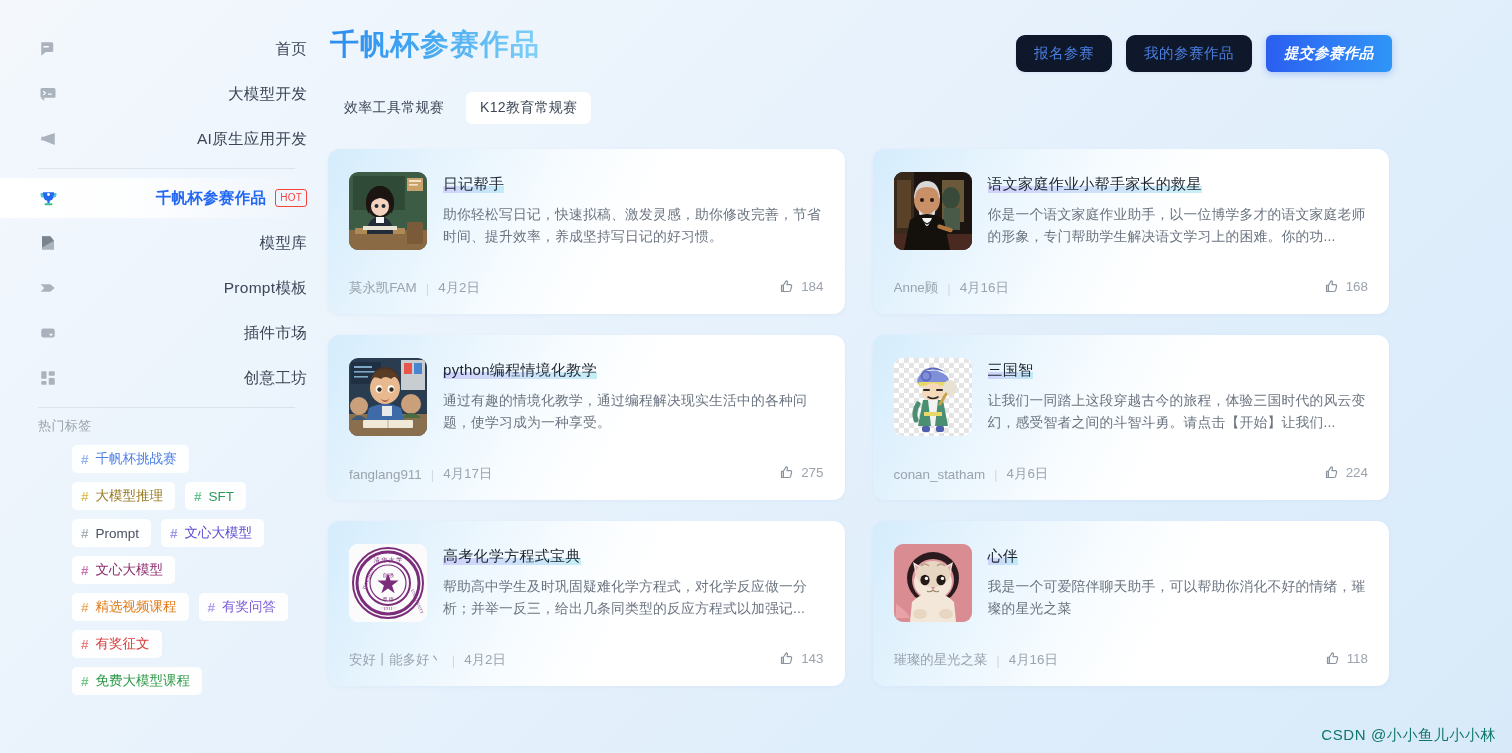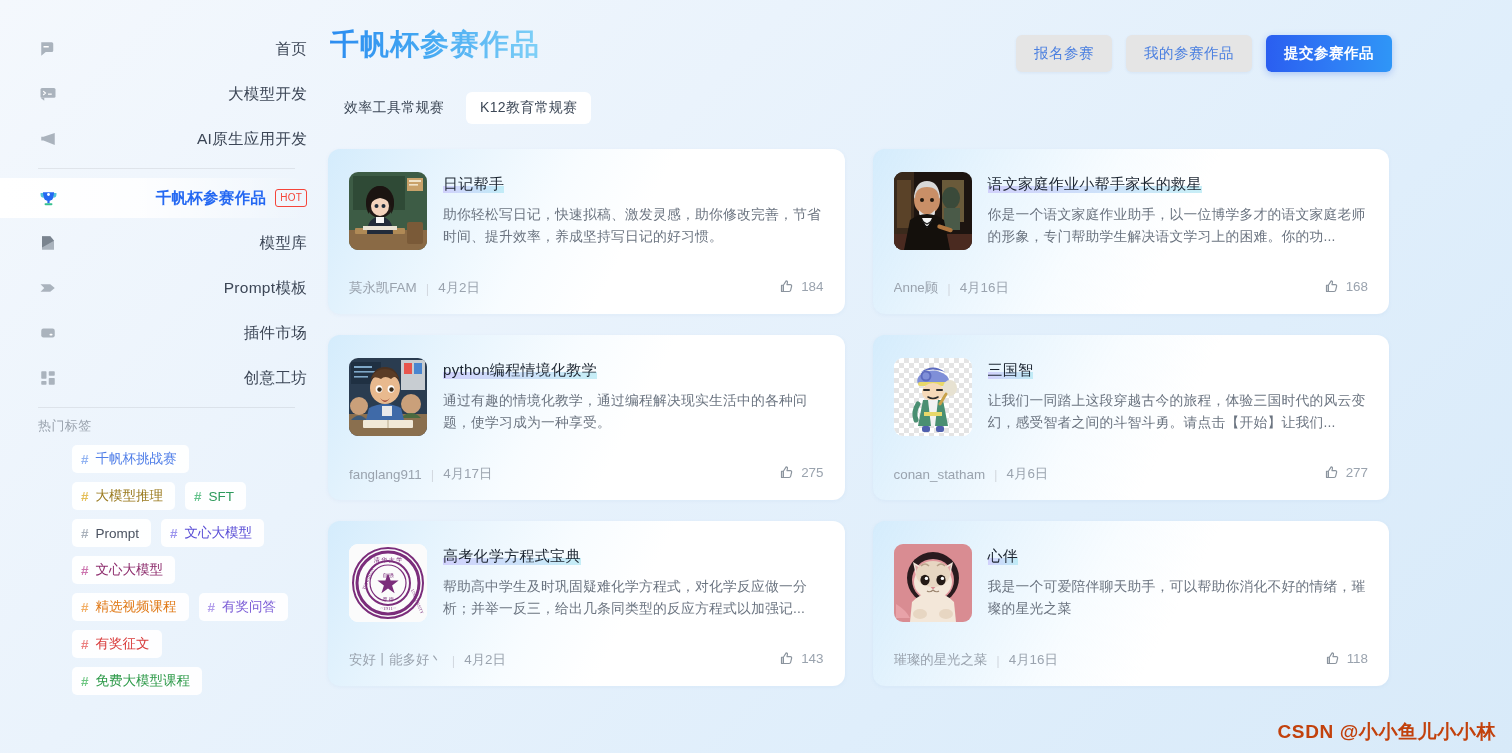--- a/index.html
+++ b/index.html
@@ -151,29 +151,31 @@
     font-size: 14.5px;
     display: inline-flex;
     align-items: center;
     justify-content: center;
     cursor: pointer;
     border: none;
     letter-spacing: .5px;
     font-family: inherit;
   }
   .btn-ghost {
-    background: #e5e5e5;
+    background: #0f172a;
     color: #4a7fe0;
     box-shadow: 0 1px 3px rgba(40,90,170,.08);
+    border-radius: 9px;
   }
   .btn-primary {
     background: linear-gradient(90deg, #2a5ef0 0%, #2f7df5 55%, #2f96f7 100%);
     color: #fff;
     font-weight: 600;
     box-shadow: 0 2px 7px rgba(40,100,230,.3);
+    font-style: italic;
   }
 
   
   .tabs-row {
     display: flex;
     gap: 36px;
     margin: 23px 0 0 5px;
     position: relative;
     padding-bottom: 11px;
   }
@@ -293,26 +295,25 @@
   .foot-left { display: flex; align-items: center; gap: 9px; min-width: 0; }
   .foot-sep { color: #d3d9e0; }
   .foot-author { max-width: 170px; overflow: hidden; text-overflow: ellipsis; white-space: nowrap; }
   .foot-likes { display: flex; align-items: flex-start; gap: 7px; }
 
   
   #watermark {
     position: absolute;
     right: 16px;
     bottom: 8px;
-    font-size: 19px;
-    color: #c2410c;
+    font-size: 15px;
+    color: #0f766e;
     letter-spacing: .6px;
     pointer-events: none;
     z-index: 30;
-    font-weight: bold;
   }
 </style>
 </head>
 <body>
 
 <div id="app">
 
   <aside id="sidebar">
     <ul class="nav-list">
 
@@ -659,21 +660,21 @@
             <span class="foot-sep">|</span>
             <span>4月6日</span>
           </div>
           <div class="foot-likes">
             <span>
               <svg width="15" height="15" viewBox="0 0 24 24" fill="none" stroke="#8b949e" stroke-width="1.9" stroke-linejoin="round">
                 <path d="M7 10v10H4V10z"></path>
                 <path d="M7 10l4.5-7c1.6 0 2.4 1.1 2 2.6L12.8 9h5.4c1.4 0 2.3 1.2 2 2.5l-1.5 6.3c-.3 1.2-1.2 2.2-2.5 2.2H7z"></path>
               </svg>
             </span>
-            <span>277</span>
+            <span>224</span>
           </div>
         </div>
       </article>
 
       <article class="card">
         <div class="card-body">
           <div class="avatar" style="background:#ffffff">
             <svg viewBox="0 0 78 78">
               <rect width="78" height="78" fill="#fbfbfb"></rect>
               <circle cx="39" cy="39" r="35" fill="none" stroke="#7b2d7b" stroke-width="2"></circle>

